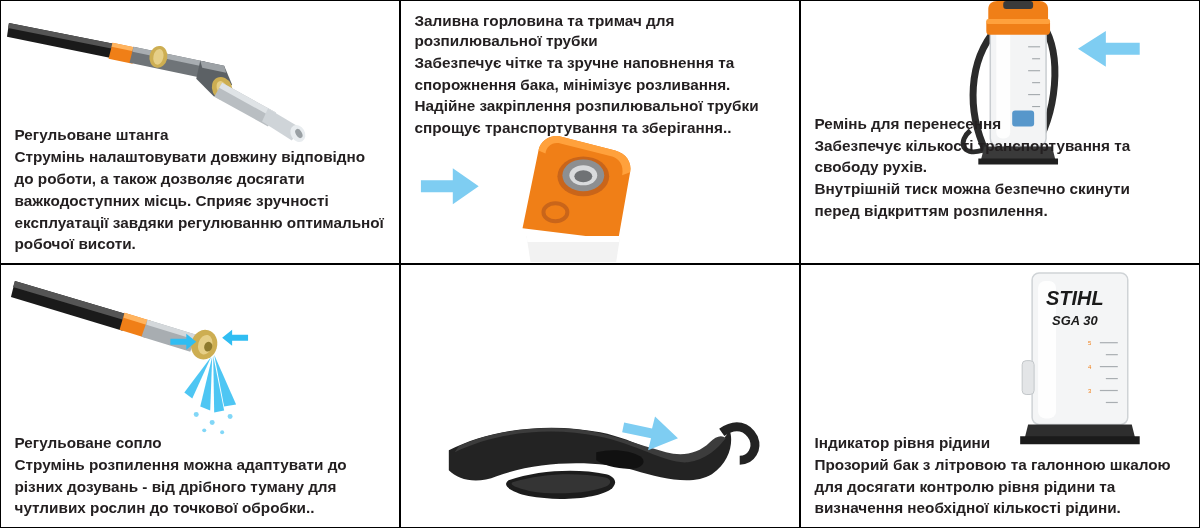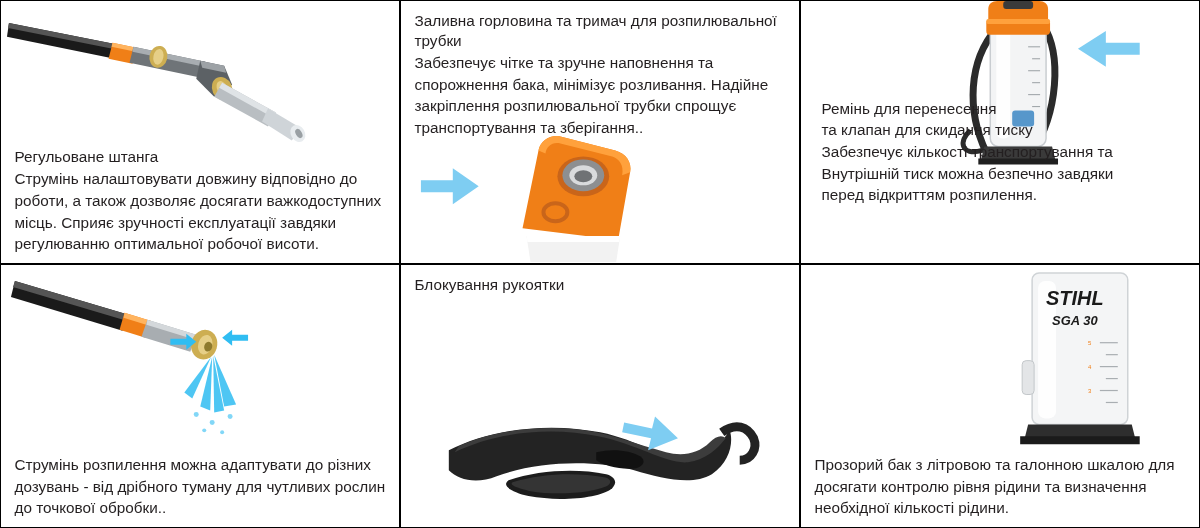--- a/index.html
+++ b/index.html
@@ -26,27 +26,27 @@
     position: absolute;
     left: 14px;
     right: 12px;
     font-size: 15.3px;
     line-height: 1.42;
     color: #231f20;
   }
   .txt.top { top: 10px; }
   .txt.bot { bottom: 8px; }
   .hd {
-    font-weight: normal;
+    font-weight: bold;
     font-size: 15.3px;
     line-height: 1.32;
     margin-bottom: 1px;
     color: #231f20;
   }
-  .body { font-weight: normal; }
+  .body { font-weight: bold; }
   .art { position: absolute; inset: 0; pointer-events: none; }
 </style>
 </head>
 <body>
 
 <div class="grid">
 
   <div class="cell">
     <svg class="art" viewBox="0 0 400 264">
 
@@ -137,25 +137,25 @@
 
       <path d="M184 146 L252 146 L256 162 L180 162 Z" fill="#3a3a3a"></path>
       <path d="M178 158 L258 158 L258 164 L178 164 Z" fill="#1f1f1f"></path>
 
       <path d="M182 150 C160 156 158 140 170 130" fill="none" stroke="#2b2b2b" stroke-width="5"></path>
 
       <g>
         <path d="M340 42 L306 42 L306 30 L278 48 L306 66 L306 54 L340 54 Z" fill="#7ecdf2"></path>
       </g>
     </svg>
-    <div class="txt" style="top:98px;margin-left:7px;">
+    <div class="txt" style="top:113px;">
       <div class="hd">Ремінь для перенесення</div>
-      <div class="hd">та клапан для скидання тиску</div>
       <div class="body">Забезпечує кількості транспортування та</div>
-      <div class="body">Внутрішній тиск можна безпечно завдяки</div>
+      <div class="body">свободу рухів.</div>
+      <div class="body">Внутрішній тиск можна безпечно скинути</div>
       <div class="body">перед відкриттям розпилення.</div>
     </div>
   </div>
 
   <div class="cell">
     <svg class="art" viewBox="0 0 400 264">
 
       <path d="M14 16 L128 50 L122 66 L10 32 Z" fill="#1a1a1a"></path>
       <path d="M14 16 L128 50 L126 56 L12 22 Z" fill="#555"></path>
 
@@ -182,27 +182,27 @@
       </g>
       <g fill="#30bdf2" opacity="0.6">
         <circle cx="196" cy="150" r="2.5"></circle>
         <circle cx="212" cy="158" r="2.5"></circle>
         <circle cx="230" cy="152" r="2.5"></circle>
         <circle cx="204" cy="166" r="2"></circle>
         <circle cx="222" cy="168" r="2"></circle>
       </g>
     </svg>
     <div class="txt bot">
+      <div class="hd">Регульоване сопло</div>
       <div class="body">Струмінь розпилення можна адаптувати до різних дозувань - від дрібного туману для чутливих рослин до точкової обробки..</div>
     </div>
   </div>
 
   <div class="cell">
     <div class="txt top">
-      <div class="hd">Блокування рукоятки</div>
     </div>
     <svg class="art" viewBox="0 0 400 264">
 
       <path d="M48 186 C90 164 150 158 200 168 C240 176 268 198 290 196 C310 194 322 178 330 166
                C334 178 330 198 312 210 C292 222 262 214 234 206 C196 196 140 196 96 212
                C76 220 58 216 48 206 Z" fill="#232323"></path>
       <path d="M54 188 C94 168 150 162 198 172 C238 180 266 200 288 198 C306 196 318 184 326 174
                C322 170 316 172 310 178 C298 190 282 192 266 188 C236 180 212 170 184 166
                C142 160 92 166 58 182 Z" fill="#3c3c3c"></path>
 
@@ -243,17 +243,18 @@
         <text x="288" y="104">4</text>
         <text x="288" y="128">3</text>
       </g>
 
       <rect x="222" y="96" width="12" height="34" rx="4" fill="#e3e5e7" stroke="#c3c7ca" stroke-width="1"></rect>
 
       <path d="M228 160 L332 160 L336 176 L224 176 Z" fill="#2e2e2e"></path>
       <path d="M220 172 L340 172 L340 180 L220 180 Z" fill="#1b1b1b"></path>
     </svg>
     <div class="txt bot">
+      <div class="hd">Індикатор рівня рідини</div>
       <div class="body">Прозорий бак з літровою та галонною шкалою для досягати контролю рівня рідини та визначення необхідної кількості рідини.</div>
     </div>
   </div>
 
 </div>
 
 </body></html>

